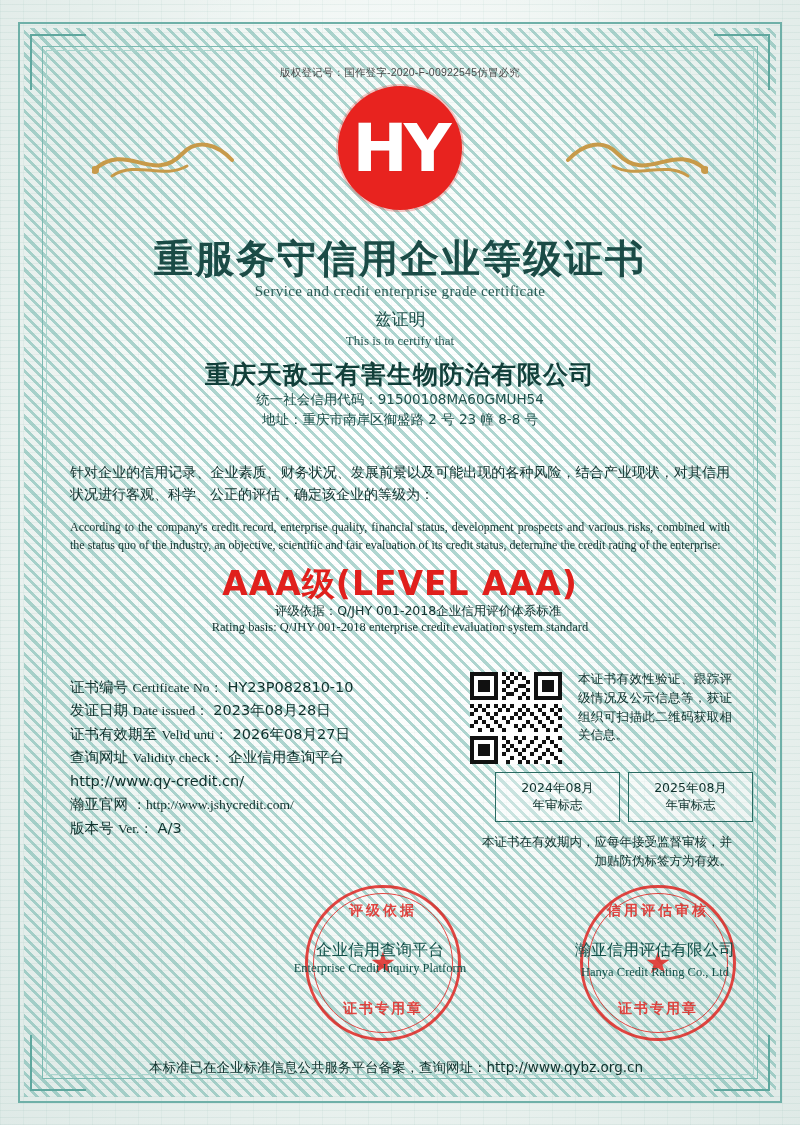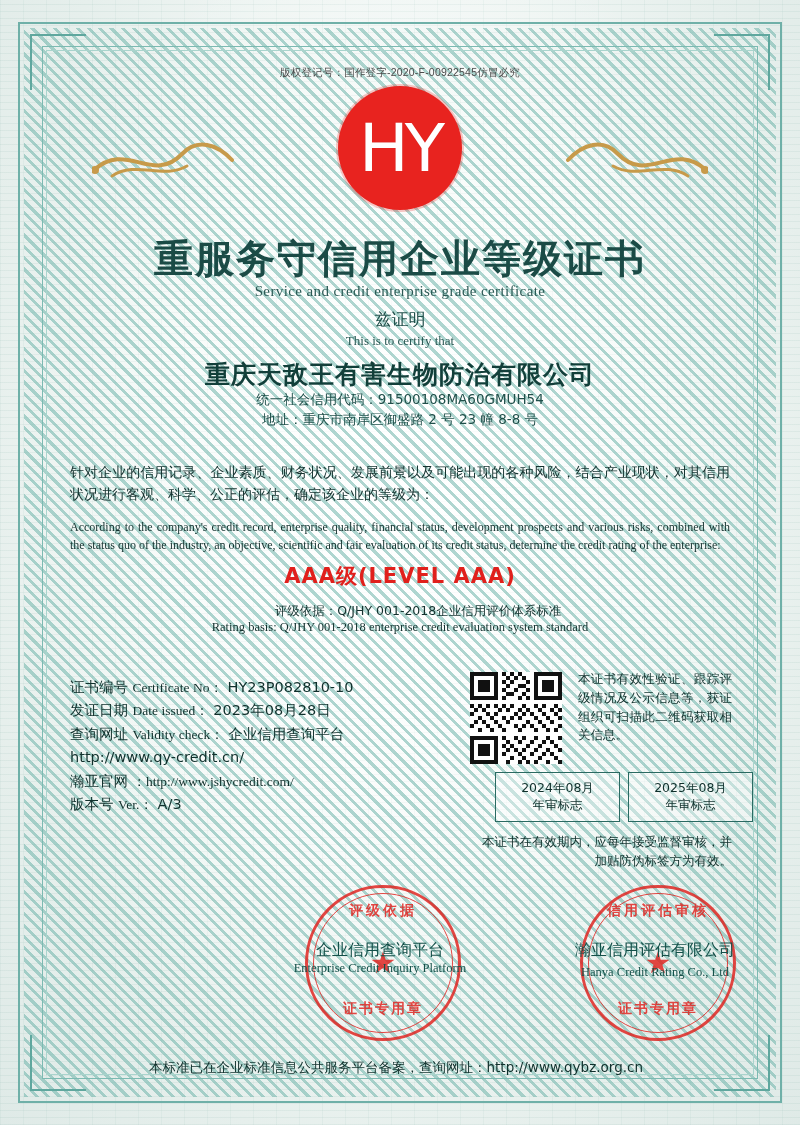--- a/index.html
+++ b/index.html
@@ -85,21 +85,21 @@
   }
   .emblem{
     position:absolute;left:50%;transform:translateX(-50%);
     top:0;width:124px;height:124px;border-radius:50%;
     background:#e8231f;
     box-shadow:0 0 0 2px rgba(232,35,31,.25);
   }
   .emblem .hy{
     position:absolute;inset:0;
     display:flex;align-items:center;justify-content:center;
-    color:#fff;font-weight:normal;font-size:66px;
+    color:#fff;font-weight:bold;font-size:66px;
     font-family:"DejaVu Sans", sans-serif;
     letter-spacing:-4px;
     text-shadow:0 0 1px rgba(0,0,0,.15);
   }
   .flourish{
     position:absolute;top:44px;width:170px;height:60px;
   }
   .flourish.left{left:92px;}
   .flourish.right{right:92px;}
 
@@ -146,21 +146,21 @@
   }
   .body-en{
     position:absolute;top:518px;left:70px;right:70px;
     font-size:12px;line-height:1.52;color:#14322f;
     font-family:"Liberation Serif", serif;
     text-align:justify;
   }
 
   .level{
     position:absolute;top:562px;left:0;right:0;text-align:center;
-    font-size:21px;font-weight:bold;color:#e0201c;
+    font-size:33px;font-weight:bold;color:#e0201c;
     font-family:"DejaVu Sans", sans-serif;
     letter-spacing:1px;
   }
   .basis-cn{
     position:absolute;top:603px;left:0;right:0;text-align:center;
     font-size:12.5px;color:#14322f;font-family:"DejaVu Sans", sans-serif;padding-left:36px;
   }
   .basis-en{
     position:absolute;top:620px;left:0;right:0;text-align:center;
     font-size:12.5px;color:#14322f;font-family:"Liberation Serif", serif;
@@ -310,20 +310,25 @@
     <div class="info">
       <div class="row">
         <span>证书编号</span>
         <span class="lbl-en">Certificate No：</span>
         <span class="val">HY23P082810-10</span>
       </div>
       <div class="row">
         <span>发证日期</span>
         <span class="lbl-en">Date issued：</span>
         <span class="val">2023年08月28日</span>
+      </div>
+      <div class="row">
+        <span>证书有效期至</span>
+        <span class="lbl-en">Velid unti：</span>
+        <span class="val">2026年08月27日</span>
       </div>
       <div class="row">
         <span>查询网址</span>
         <span class="lbl-en">Validity check：</span>
         <span class="val">企业信用查询平台</span>
       </div>
       <div class="row">http://www.qy-credit.cn/</div>
       <div class="row">
         <span>瀚亚官网</span>
         <span class="lbl-en">：http://www.jshycredit.com/</span>

